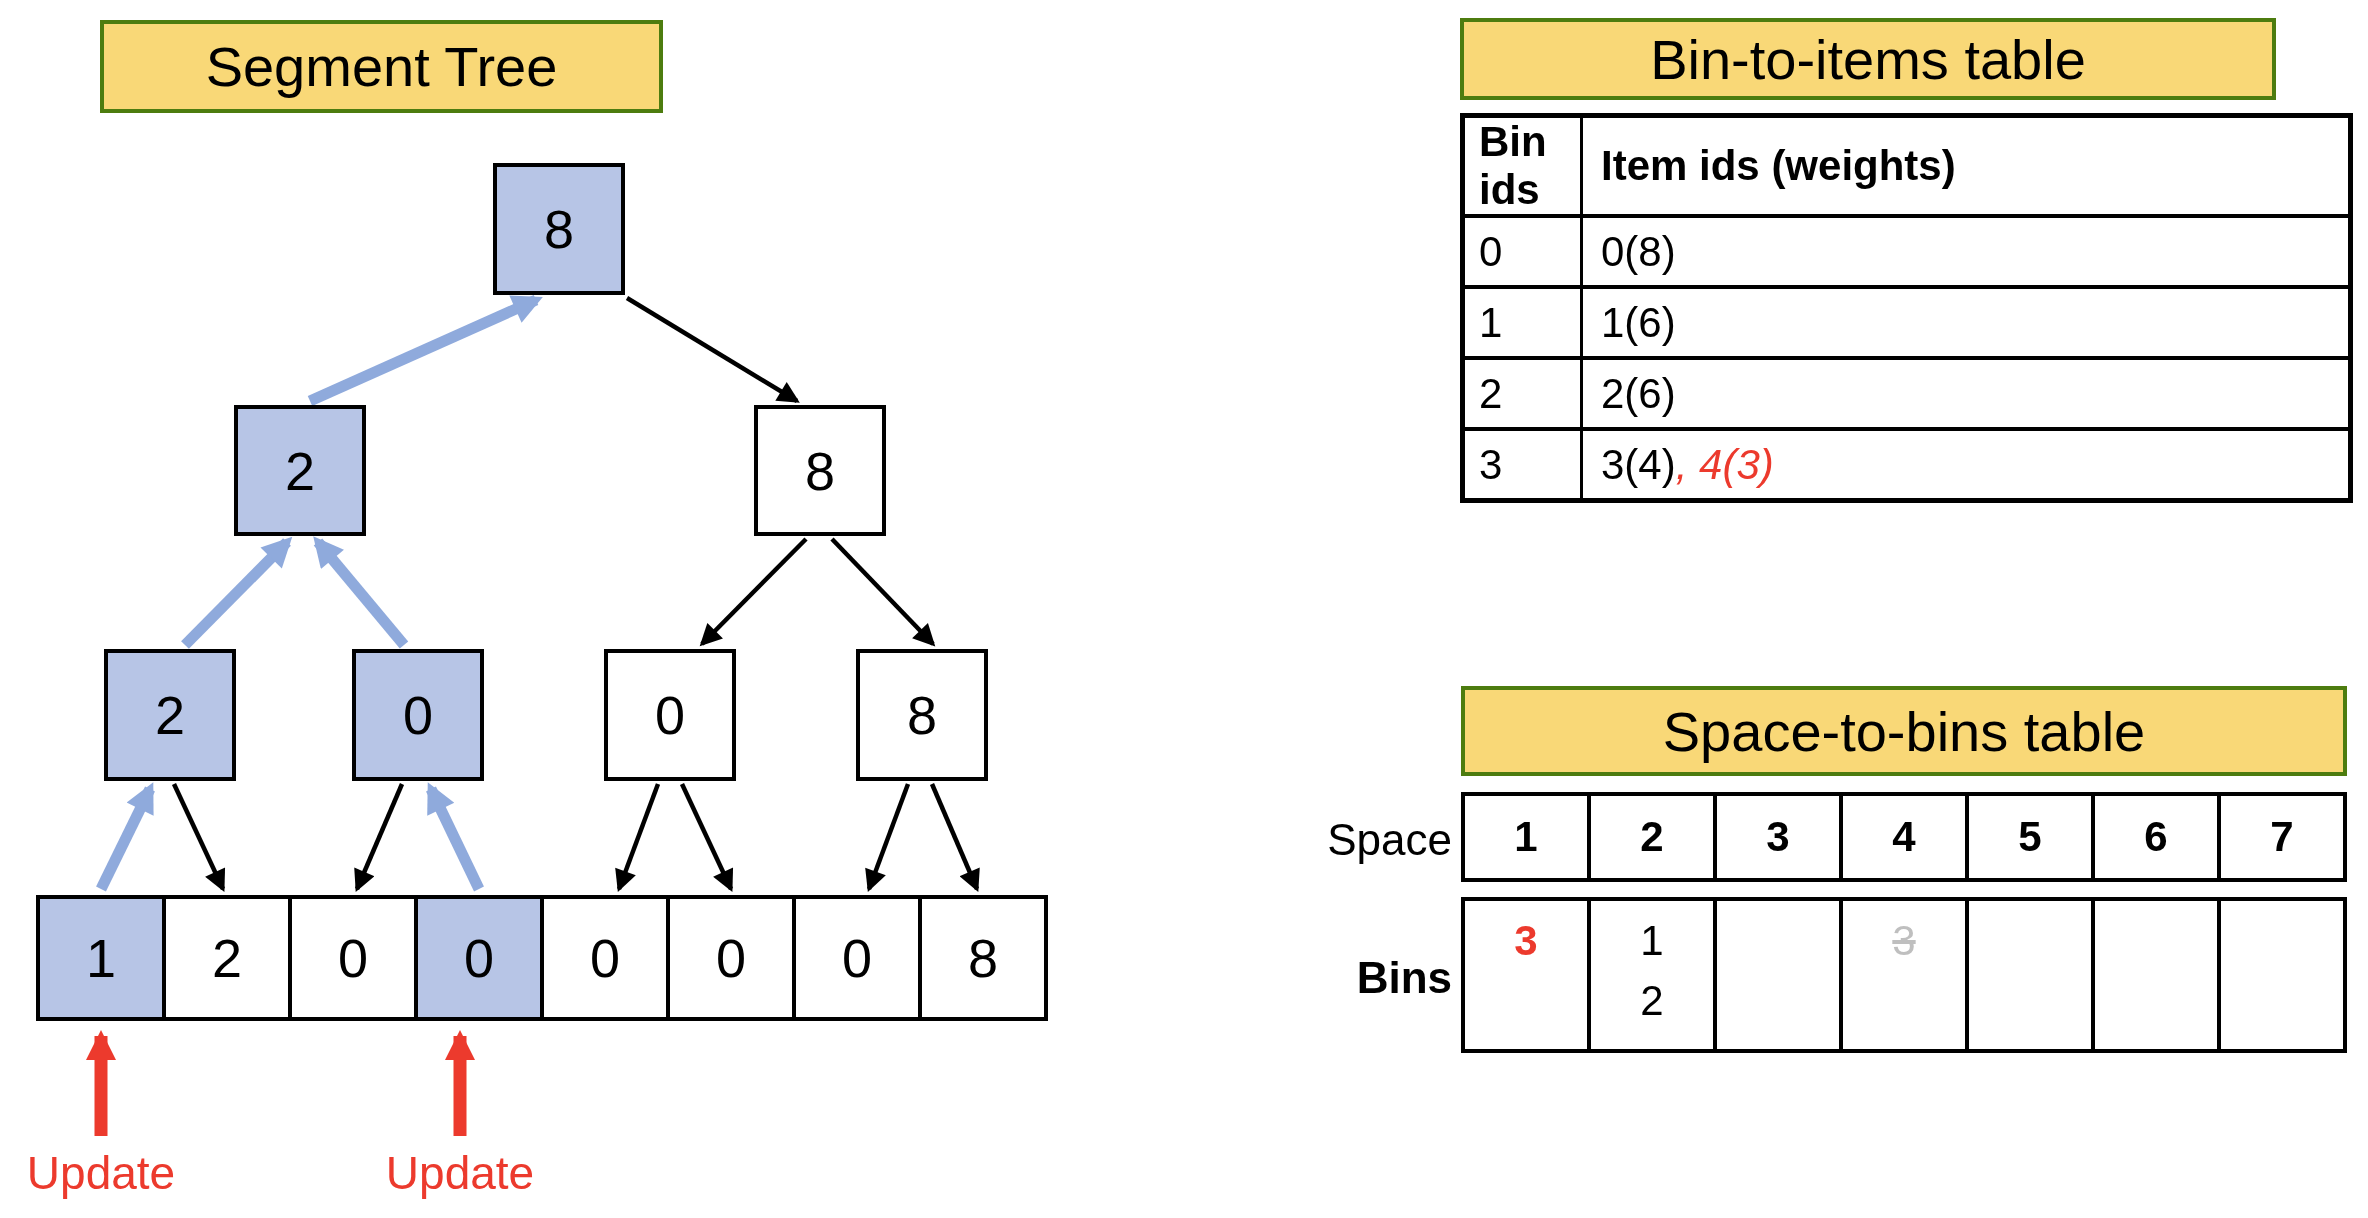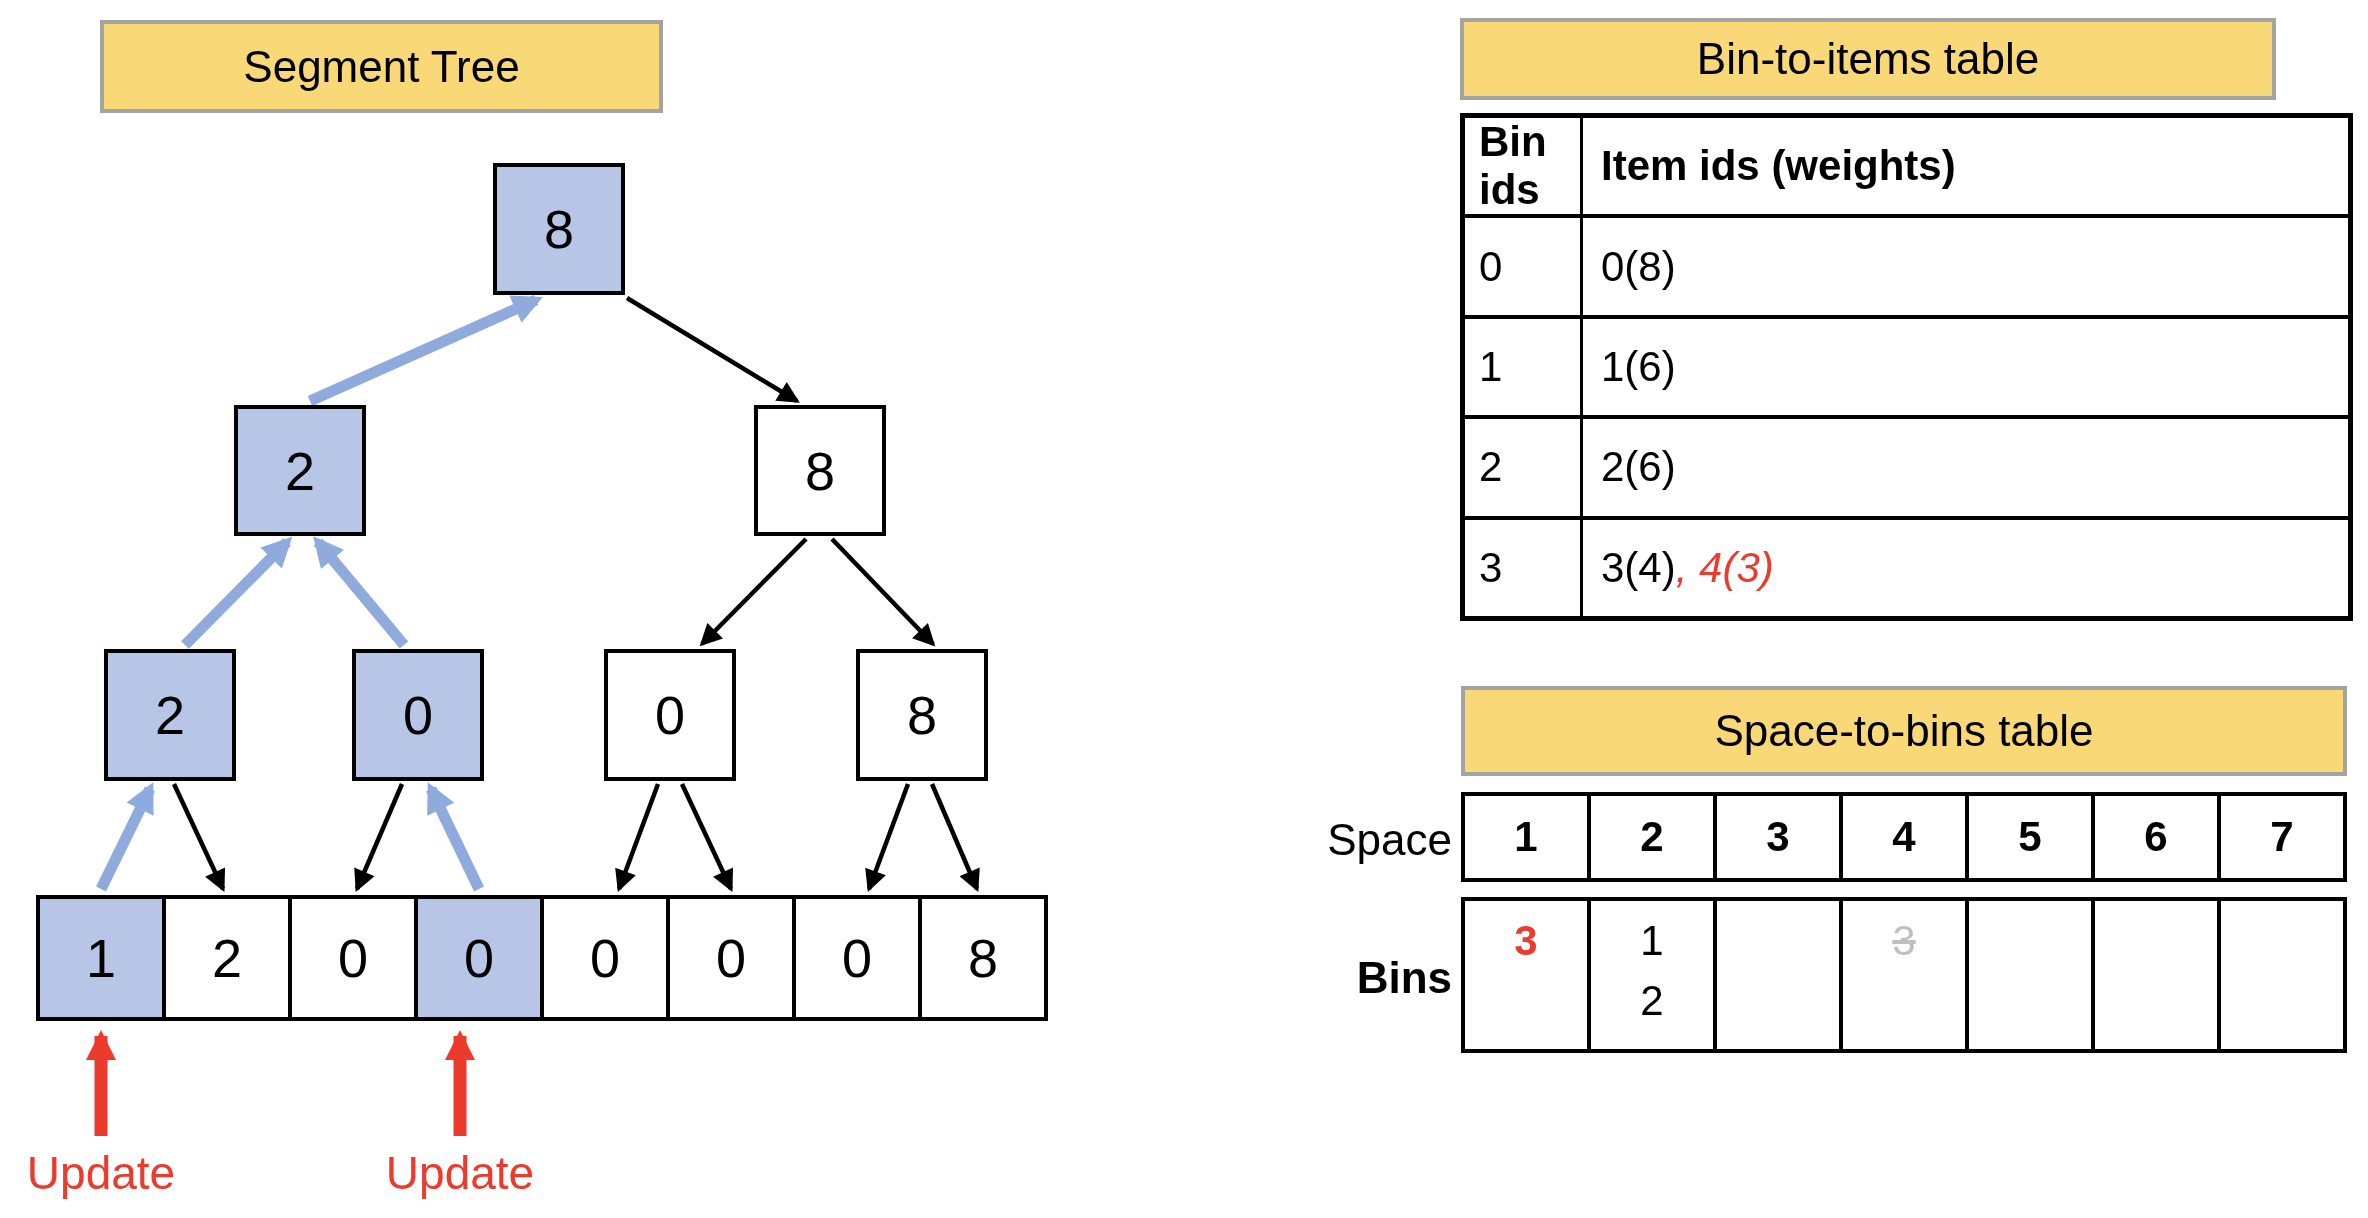--- a/index.html
+++ b/index.html
@@ -8,23 +8,23 @@
     --arrow-blue:#8FAADC;
     --accent-red:#EC3A2D;
     --strike-gray:#BFBFBF;
   }
   html,body{margin:0;padding:0;background:#fff;}
   #canvas{
     position:relative;width:2368px;height:1218px;background:#fff;overflow:hidden;
     font-family:"Liberation Sans", sans-serif;color:#000;
   }
   .banner{
-    position:absolute;background:var(--banner-yellow);border:4px solid #a3a3a3;
+    position:absolute;background:var(--banner-yellow);border:4px solid #4d7c0f;
     display:flex;align-items:center;justify-content:center;
-    font-size:44px;box-sizing:border-box;
+    font-size:56px;box-sizing:border-box;
   }
   .node{
     position:absolute;background:#fff;border:4px solid #000;box-sizing:border-box;
     display:flex;align-items:center;justify-content:center;font-size:54px;
   }
   .node.hl{background:var(--node-blue);}
   .leaf{
     position:absolute;background:#fff;border:4px solid #000;box-sizing:border-box;
     display:flex;align-items:center;justify-content:center;font-size:54px;
   }
@@ -34,21 +34,21 @@
   .ln-black{stroke:#000;stroke-width:4.5;fill:none;}
   .ln-red{stroke:var(--accent-red);stroke-width:13;fill:none;}
   .mk-blue{fill:var(--arrow-blue);}
   .mk-black{fill:#000;}
   .mk-red{fill:var(--accent-red);}
   .update-label{
     position:absolute;color:var(--accent-red);font-size:46px;text-align:center;width:170px;
   }
   
   .bin-table{
-    position:absolute;left:1460px;top:113px;width:893px;height:508px;
+    position:absolute;left:1460px;top:113px;width:893px;height:390px;
     border:5px solid #000;box-sizing:border-box;display:flex;flex-direction:column;background:#fff;
   }
   .bt-row{flex:1;display:flex;border-top:4px solid #000;}
   .bt-row:first-child{border-top:none;}
   .bt-c1{width:118px;border-right:3px solid #000;display:flex;align-items:center;
          padding-left:14px;font-size:42px;box-sizing:border-box;}
   .bt-c2{flex:1;display:flex;align-items:center;padding-left:18px;font-size:42px;}
   .bt-header .bt-c1,.bt-header .bt-c2{font-weight:bold;}
   .red-text{color:var(--accent-red);font-style:italic;}
   

